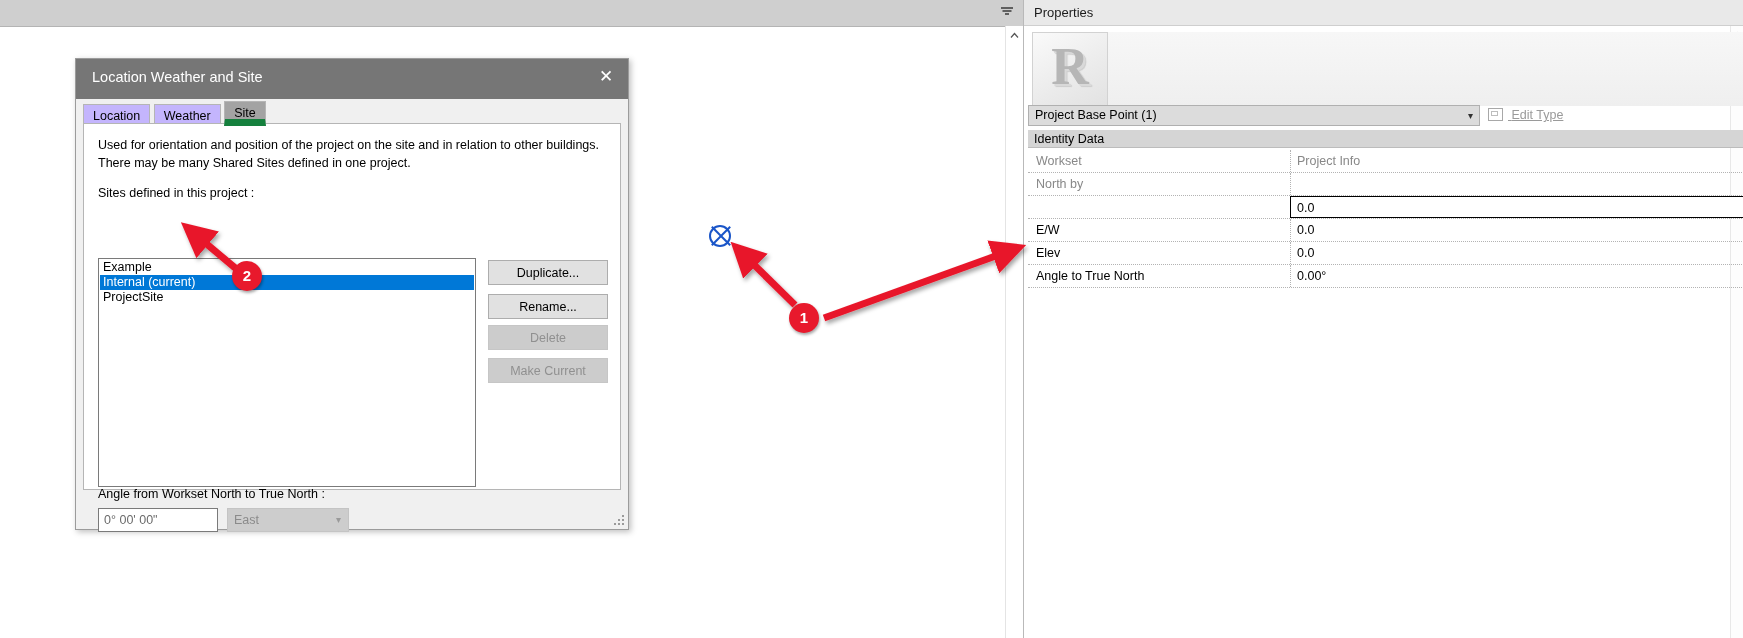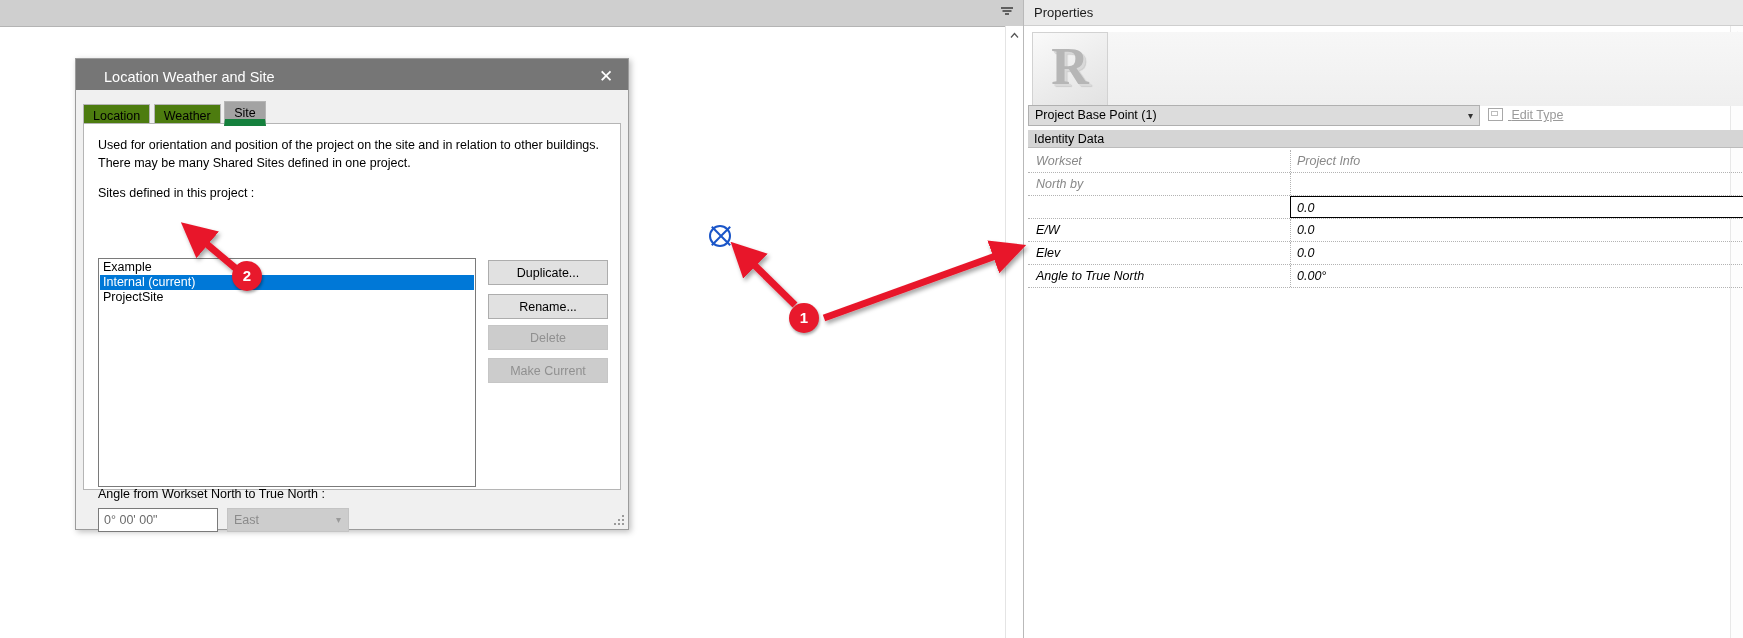--- a/index.html
+++ b/index.html
@@ -62,26 +62,26 @@
     position: absolute;
     left: 75px; top: 58px;
     width: 552px; height: 470px;
     background: #f0f0f0;
     border: 1px solid #9b9b9b;
     box-shadow: 2px 2px 6px rgba(0,0,0,0.25);
   }
   .dialog-title {
     position: absolute;
     left: 0; top: 0;
-    width: 552px; height: 31px;
+    width: 552px; height: 40px;
     background: #767676;
     color: #ffffff;
     font-size: 14.5px;
     line-height: 36px;
-    padding-left: 28px;
+    padding-left: 16px;
     box-sizing: border-box;
     user-select: none;
   }
   .dialog-close {
     position: absolute;
     right: 0; top: 0;
     width: 44px; height: 36px;
     color: #ffffff;
     font-size: 17px;
     line-height: 36px;
@@ -94,21 +94,21 @@
     left: 7px; top: 42px;
     height: 22px;
   }
   .tab {
     display: inline-block;
     height: 22px;
     padding: 0 9px;
     font-size: 12.5px;
     line-height: 22px;
     color: #000;
-    background: #4d7c0f;
+    background: #c4b5fd;
     border: 1px solid #b5b5b5;
     border-bottom: none;
     margin-right: -1px;
     vertical-align: bottom;
     cursor: pointer;
     box-sizing: border-box;
   }
   .tab.active {
     background: #a3a3a3;
     height: 25px;
@@ -396,21 +396,20 @@
   .prop-table {
     position: absolute;
     left: 4px; top: 150px;
     width: 716px;
   }
   .prop-row {
     position: relative;
     height: 22px;
     border-bottom: 1px dotted #b3b3b3;
     font-size: 12.5px;
-    font-style: italic;
   }
   .prop-name {
     position: absolute;
     left: 0; top: 0;
     width: 262px; height: 22px;
     line-height: 22px;
     padding-left: 8px;
     color: #000;
     box-sizing: border-box;
     white-space: nowrap;

